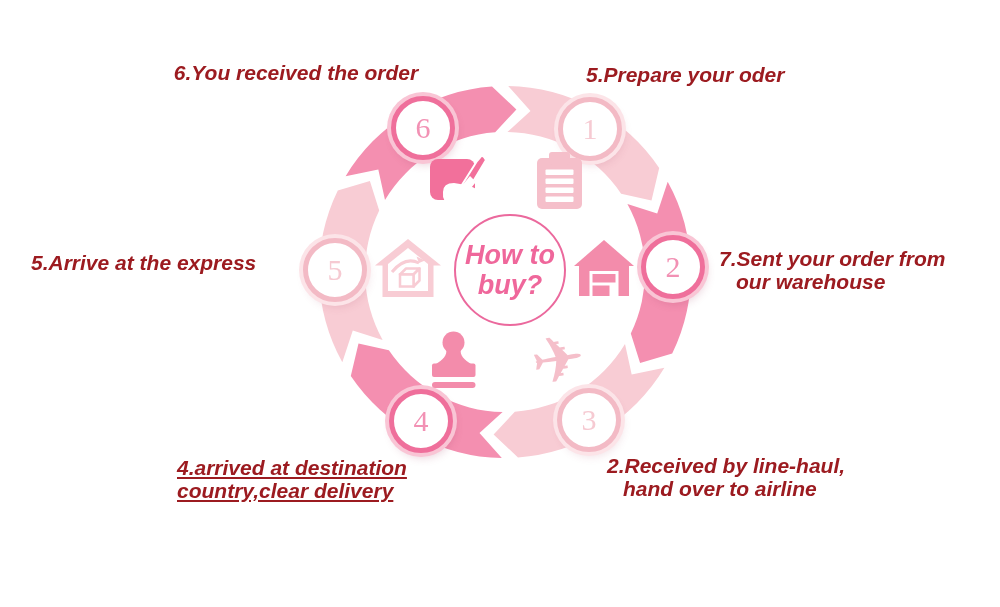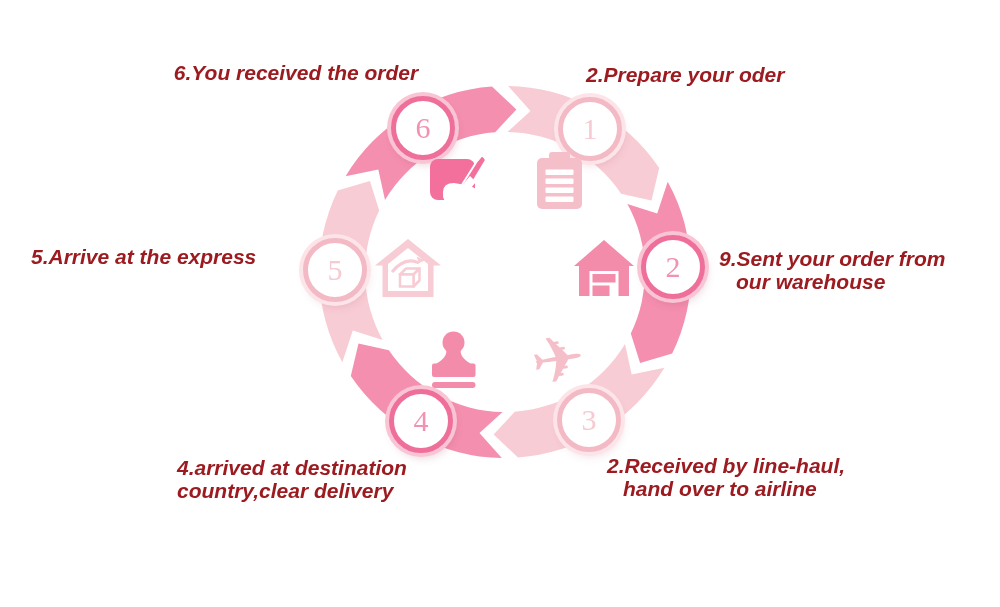--- a/index.html
+++ b/index.html
@@ -25,22 +25,22 @@
                  background:#fff;border:2px solid var(--center_border);display:flex;flex-direction:column;
                  align-items:center;justify-content:center;}
   .center-line{font:italic 700 27px/30px "Liberation Sans",sans-serif;color:var(--center_text);}
 
   
   .step-label{position:absolute;font:italic 700 21px/23px "Liberation Sans",sans-serif;color:var(--label_text);}
   .step-label .ln{display:block;white-space:nowrap;}
   .pos-t1{left:586px;top:63px;width:240px;}
   .pos-t2{left:719px;top:247px;width:250px;} .pos-t2 .ln2{padding-left:17px;font-style:italic;}
   .pos-t3{left:607px;top:454px;width:262px;} .pos-t3 .ln2{padding-left:16px;}
-  .pos-t4{left:177px;top:456px;width:270px;}
-  .pos-t5{left:31px;top:245px;width:292px;}
+  .pos-t4{left:177px;top:456px;width:270px;text-decoration:underline;}
+  .pos-t5{left:31px;top:251px;width:292px;}
   .pos-t6{left:162px;top:61px;width:268px;text-align:center;font-style:italic;}
 
   
   .icon{position:absolute;}
   .fi-bright{fill:var(--icon_bright);} .fi-medium{fill:var(--icon_medium);}
   .fi-light{fill:var(--icon_light);}   .fi-pale{fill:var(--icon_pale);}
   .fi-white{fill:#ffffff;}
   .st-pale{stroke:var(--icon_pale);}
   .plane{position:absolute;left:516px;top:324px;width:84px;height:72px;display:flex;align-items:center;
          justify-content:center;font-family:"DejaVu Sans",sans-serif;font-size:64px;
@@ -72,20 +72,24 @@
   <div class="badge pos-b4 tone-medium">
     <span class="badge-num">4</span>
     </div>
   <div class="badge pos-b5 tone-light">
     <span class="badge-num">5</span>
     </div>
   <div class="badge pos-b6 tone-medium">
     <span class="badge-num">6</span>
     </div>
 
+  <div class="center-circle">
+    <span class="center-line">How to</span>
+    <span class="center-line">buy?</span>
+  </div>
 
   <svg class="icon" style="left:430px;top:152px;" width="66" height="56" viewBox="0 0 66 56">
     <rect class="fi-bright" x="0" y="7" width="45" height="41" rx="8"></rect>
     <path class="fi-bright" d="M30,36 L47,9 L50,5.5 Q52,3 54,5 L56,8 L38,38 Z" stroke="#fff" stroke-width="2"></path>
     <path class="fi-white" d="M13,40 Q13,31 24,31 L36,33 Q46,35 50,41 L62,46 Q66,48 63,52 L50,51 Q44,56 34,54 L20,52 Q12,50 13,40 Z"></path>
     <circle class="fi-white" cx="19" cy="52" r="4"></circle>
     <circle class="fi-white" cx="26" cy="54" r="4"></circle>
     <circle class="fi-white" cx="33" cy="55" r="4"></circle>
     <path class="fi-white" d="M30,36 L40,24 L46,30 L36,42 Z"></path>
   </svg>
@@ -120,25 +124,25 @@
   <svg class="icon" style="left:429px;top:331px;" width="50" height="58" viewBox="0 0 50 58">
     <circle class="fi-medium" cx="24.5" cy="11.5" r="11"></circle>
     <path class="fi-medium" d="M17,17 C19,25 13,29 7,33 L42,33 C36,29 30,25 32,17 Z"></path>
     <rect class="fi-medium" x="3" y="32.5" width="43.5" height="13.5" rx="2"></rect>
     <rect class="fi-medium" x="3" y="51" width="43.5" height="6" rx="3"></rect>
   </svg>
 
   <div class="plane">✈</div>
 
   <div class="step-label pos-t1">
-    <span class="ln ln1">2.Prepare your oder</span>
+    <span class="ln ln1">5.Prepare your oder</span>
     <span class="ln ln2"></span>
   </div>
   <div class="step-label pos-t2">
-    <span class="ln ln1">9.Sent your order from</span>
+    <span class="ln ln1">7.Sent your order from</span>
     <span class="ln ln2">our warehouse</span>
   </div>
   <div class="step-label pos-t3">
     <span class="ln ln1">2.Received by line-haul,</span>
     <span class="ln ln2">hand over to airline</span>
   </div>
   <div class="step-label pos-t4">
     <span class="ln ln1">4.arrived at destination</span>
     <span class="ln ln2">country,clear delivery</span>
   </div>

